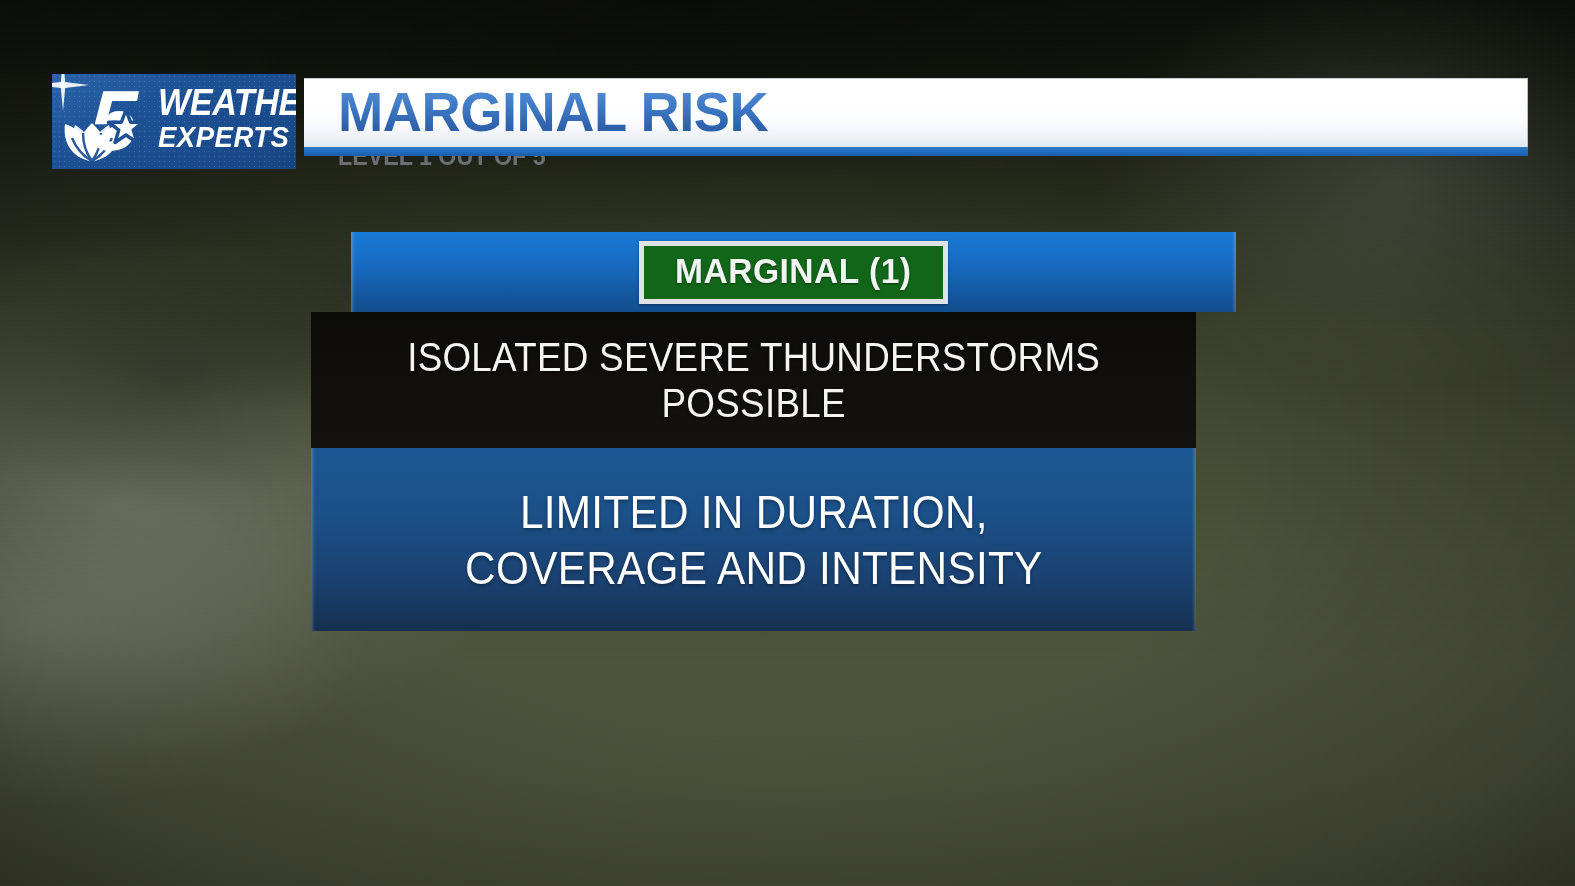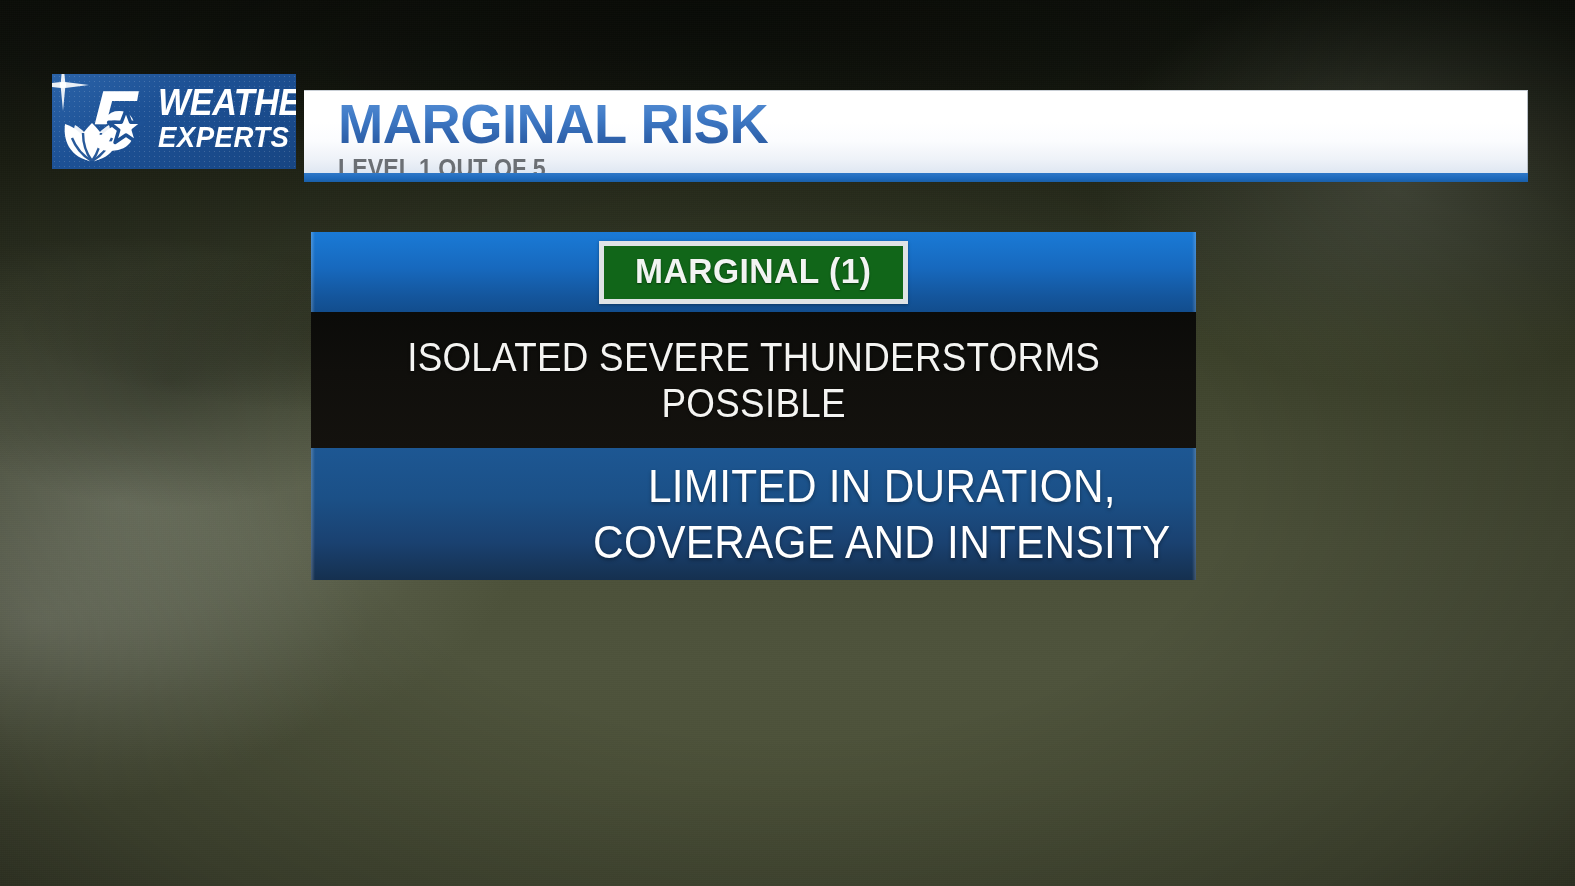--- a/index.html
+++ b/index.html
@@ -87,23 +87,23 @@
     opacity: 0.16;
     background-image:
       repeating-linear-gradient(0deg, rgba(255,255,255,0.05) 0 1px, rgba(0,0,0,0.05) 1px 2px),
       repeating-linear-gradient(90deg, rgba(255,255,255,0.04) 0 1px, rgba(0,0,0,0.04) 1px 2px);
   }
 
   
   #header {
     position: absolute;
     left: 304px;
-    top: 90px;
+    top: 78px;
     width: 1224px;
-    height: 92px;
+    height: 78px;
   }
   .header-plate {
     position: absolute;
     inset: 0;
     background: linear-gradient(to bottom,
       #ffffff 0%,
       #ffffff 34%,
       #fbfcfe 55%,
       #eef2f8 75%,
       #dfe7f2 90%,
@@ -233,34 +233,35 @@
     height: 381px;
   }
   .panel-row { position: relative; width: 100%; overflow: hidden; }
 
   .row-badge {
     height: 80px;
     background: linear-gradient(to bottom, #1a7ad6 0%, #1769be 45%, #14569d 80%, #124d8d 100%);
     display: flex;
     align-items: center;
     justify-content: center;
+    margin-left: 40px;
   }
   .row-black {
     height: 136px;
     background: linear-gradient(to bottom, #0b0b09 0%, #100f0c 45%, #14120e 100%);
     display: flex;
     align-items: center;
     justify-content: center;
   }
   .row-blue {
-    height: 132px;
+    height: 183px;
     background: linear-gradient(to bottom, #1d5793 0%, #1b5087 38%, #1a4170 72%, #15304f 100%);
     display: flex;
     align-items: center;
-    justify-content: flex-end;
+    justify-content: center;
   }
   .panel-dots {
     position: absolute;
     inset: 0;
     opacity: 0.22;
     background-image: radial-gradient(rgba(255,255,255,0.55) 0.6px, transparent 0.7px);
     background-size: 6px 6px;
     pointer-events: none;
   }
   .panel-edge-left {

